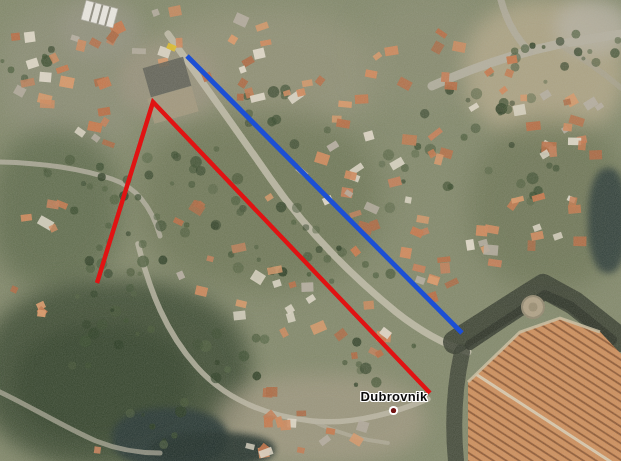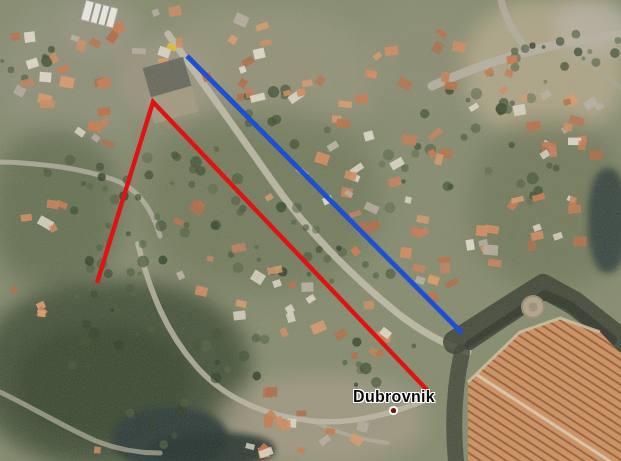--- a/index.html
+++ b/index.html
@@ -4,21 +4,21 @@
 <style>
   html,body{margin:0;padding:0;background:#1e1e1e;}
   .stage{
     position:relative;width:621px;height:461px;overflow:hidden;
     background:#848a6d;font-family:"Liberation Sans",sans-serif;
   }
   .patch{position:absolute;pointer-events:none;border-radius:45%;}
   svg.layer{position:absolute;left:0;top:0;display:block;}
   .place-label{
     position:absolute;transform:translate(-50%,0);
-    font-weight:bold;font-size:16px;line-height:13px;color:#0a0a0a;letter-spacing:.3px;
+    font-weight:bold;font-size:13px;line-height:13px;color:#0a0a0a;letter-spacing:.3px;
     text-shadow:-1px -1px 0 #fff,1px -1px 0 #fff,-1px 1px 0 #fff,1px 1px 0 #fff,
                  0 -1px 0 #fff,0 1px 0 #fff,-1px 0 0 #fff,1px 0 0 #fff;
     white-space:nowrap;
   }
 </style>
 </head>
 <body>
 
 <div class="stage">
 

